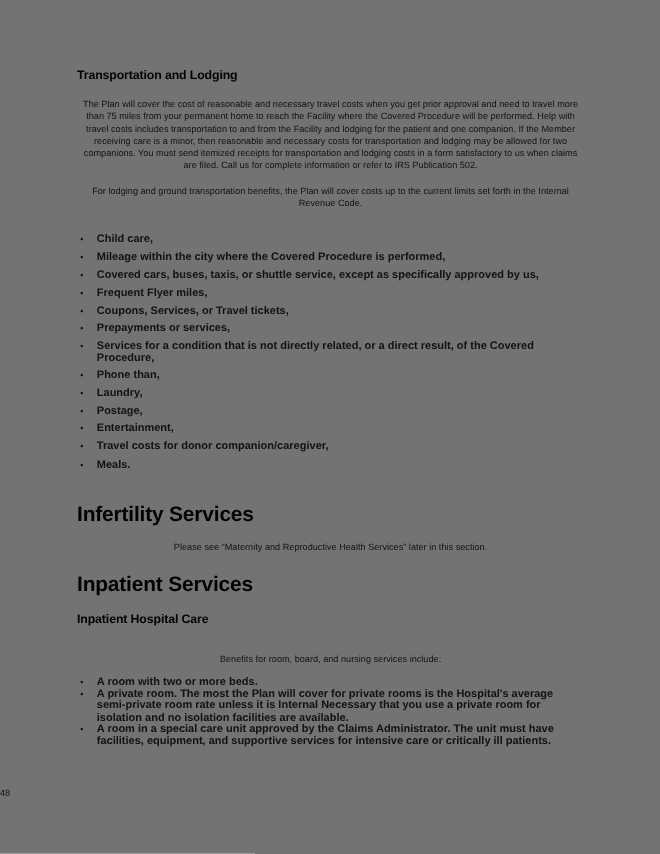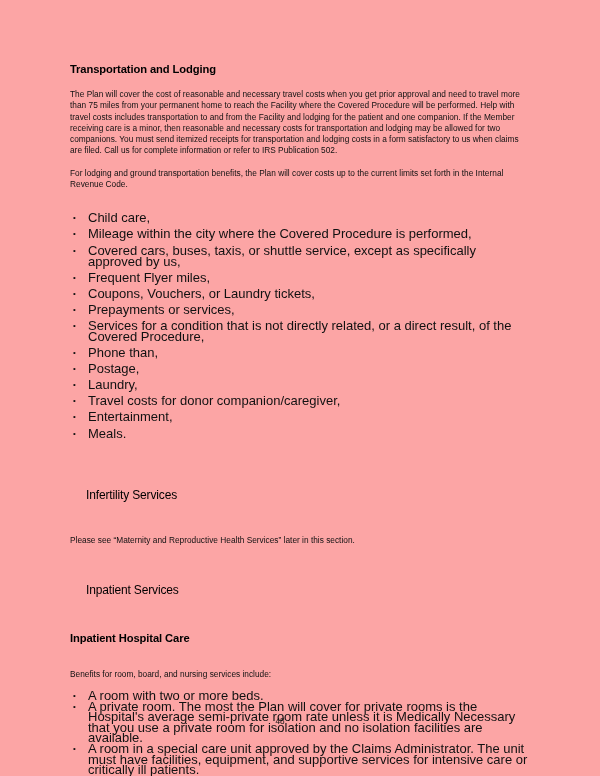--- a/index.html
+++ b/index.html
@@ -16,53 +16,53 @@
     position: relative;
     overflow: hidden;
     -webkit-font-smoothing: antialiased;
   }
   .page {
     position: absolute;
     left: 0;
     top: 0;
     width: 600px;
     height: 776px;
-    background: #fca5a5;
+    background: #737373;
   }
   .content {
     position: absolute;
     left: 70px;
     top: 62px;
     width: 461px;
   }
 
   
   h1.sec-h1 {
-    font-size: 12px;
+    font-size: 19px;
     line-height: 17px;
-    font-weight: normal;
+    font-weight: bold;
     letter-spacing: -0.15px;
-    margin: 16px;
+    margin: 0;
     color: #000000;
   }
   h2.sec-h2 {
     font-size: 11.2px;
     line-height: 14px;
     font-weight: bold;
     letter-spacing: -0.1px;
     margin: 0;
     color: #000000;
   }
 
   
   p.body {
     font-size: 8.3px;
     line-height: 11.3px;
     margin: 0;
-    text-align: left;
+    text-align: center;
     color: #111111;
     letter-spacing: 0.01px;
   }
 
   
   .sp-after-h2 { height: 13px; }
   .sp-para     { height: 11px; }
   .sp-before-h1{ height: 20px; }
   .sp-after-h1 { height: 15px; }
   .sp-h1-to-h2 { height: 16px; }
@@ -71,22 +71,23 @@
 
   
   ul.blist {
     list-style: none;
     margin: 0;
     padding: 0;
   }
   ul.blist > li {
     position: relative;
     padding-left: 18px;
-    font-size: 13px;
+    font-size: 10px;
     color: #111111;
+    font-weight: bold;
   }
   ul.blist > li::before {
     content: "\2022";
     position: absolute;
     left: 3px;
     top: 0;
     font-size: 8px;
     line-height: inherit;
     color: #111111;
   }
@@ -101,21 +102,20 @@
     line-height: 10.6px;
     margin-bottom: 0px;
   }
 
   
   .page-number {
     position: absolute;
     left: 0;
     top: 716px;
     width: 560px;
-    text-align: center;
     font-size: 8.3px;
     line-height: 11px;
     color: #111111;
   }
 </style>
 </head>
 <body>
 
 <div class="page">
   <div class="content">
@@ -129,28 +129,28 @@
     <p class="body">For lodging and ground transportation benefits, the Plan will cover costs up to the current limits set forth in the Internal Revenue Code.</p>
     <div class="sp-para"></div>
 
     <div class="sp-list-top"></div>
 
     <ul class="blist loose">
       <li>Child care,</li>
       <li>Mileage within the city where the Covered Procedure is performed,</li>
       <li>Covered cars, buses, taxis, or shuttle service, except as specifically approved by us,</li>
       <li>Frequent Flyer miles,</li>
-      <li>Coupons, Vouchers, or Laundry tickets,</li>
+      <li>Coupons, Services, or Travel tickets,</li>
       <li>Prepayments or services,</li>
       <li>Services for a condition that is not directly related, or a direct result, of the Covered Procedure,</li>
       <li>Phone than,</li>
+      <li>Laundry,</li>
       <li>Postage,</li>
-      <li>Laundry,</li>
+      <li>Entertainment,</li>
       <li>Travel costs for donor companion/caregiver,</li>
-      <li>Entertainment,</li>
       <li>Meals.</li>
     </ul>
 
     <div class="sp-before-h1"></div>
     <h1 class="sec-h1">Infertility Services</h1>
     <div class="sp-after-h1"></div>
 
     <p class="body">Please see “Maternity and Reproductive Health Services” later in this section.</p>
 
     <div class="sp-before-h2"></div>
@@ -160,20 +160,20 @@
     <h2 class="sec-h2">Inpatient Hospital Care</h2>
     <div class="sp-after-h2"></div>
 
     <div class="sp-para"></div>
 
     <p class="body">Benefits for room, board, and nursing services include:</p>
     <div class="sp-list-top"></div>
 
     <ul class="blist tight">
       <li>A room with two or more beds.</li>
-      <li>A private room. The most the Plan will cover for private rooms is the Hospital's average semi-private room rate unless it is Medically Necessary that you use a private room for isolation and no isolation facilities are available.</li>
+      <li>A private room. The most the Plan will cover for private rooms is the Hospital's average semi-private room rate unless it is Internal Necessary that you use a private room for isolation and no isolation facilities are available.</li>
       <li>A room in a special care unit approved by the Claims Administrator. The unit must have facilities, equipment, and supportive services for intensive care or critically ill patients.</li>
     </ul>
 
   </div>
 
   <div class="page-number">48</div>
 </div>
 
 </body></html>

